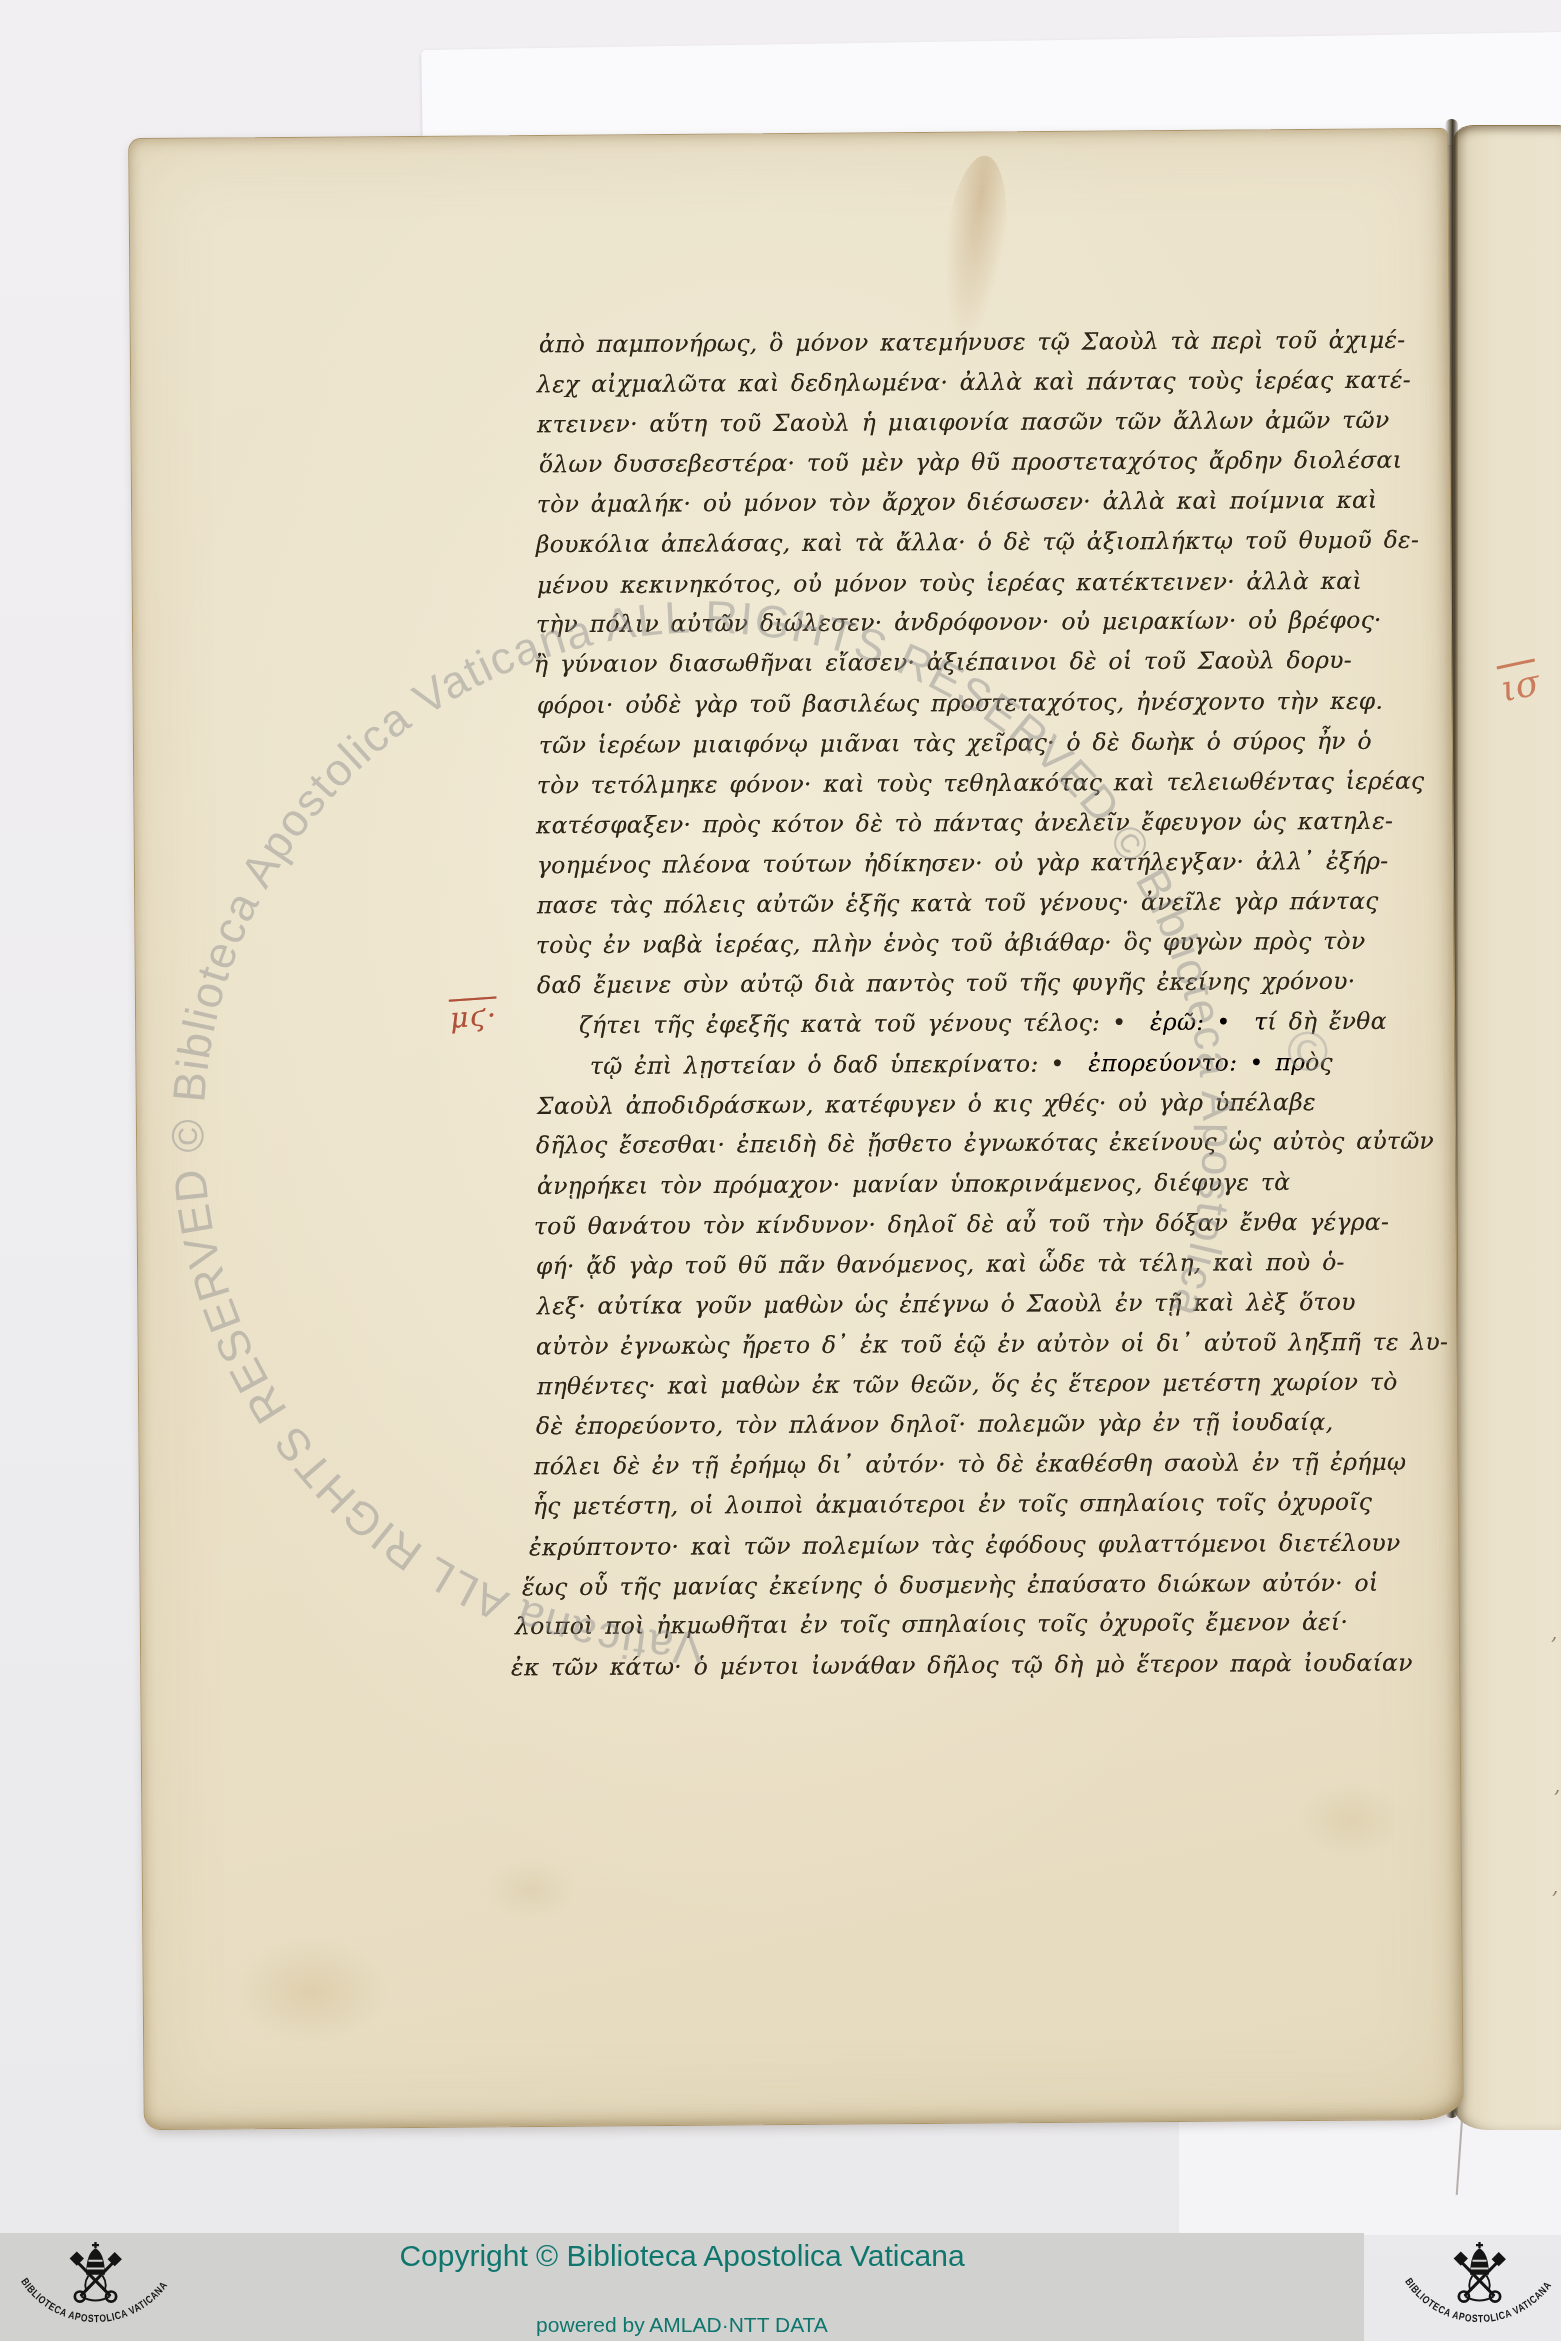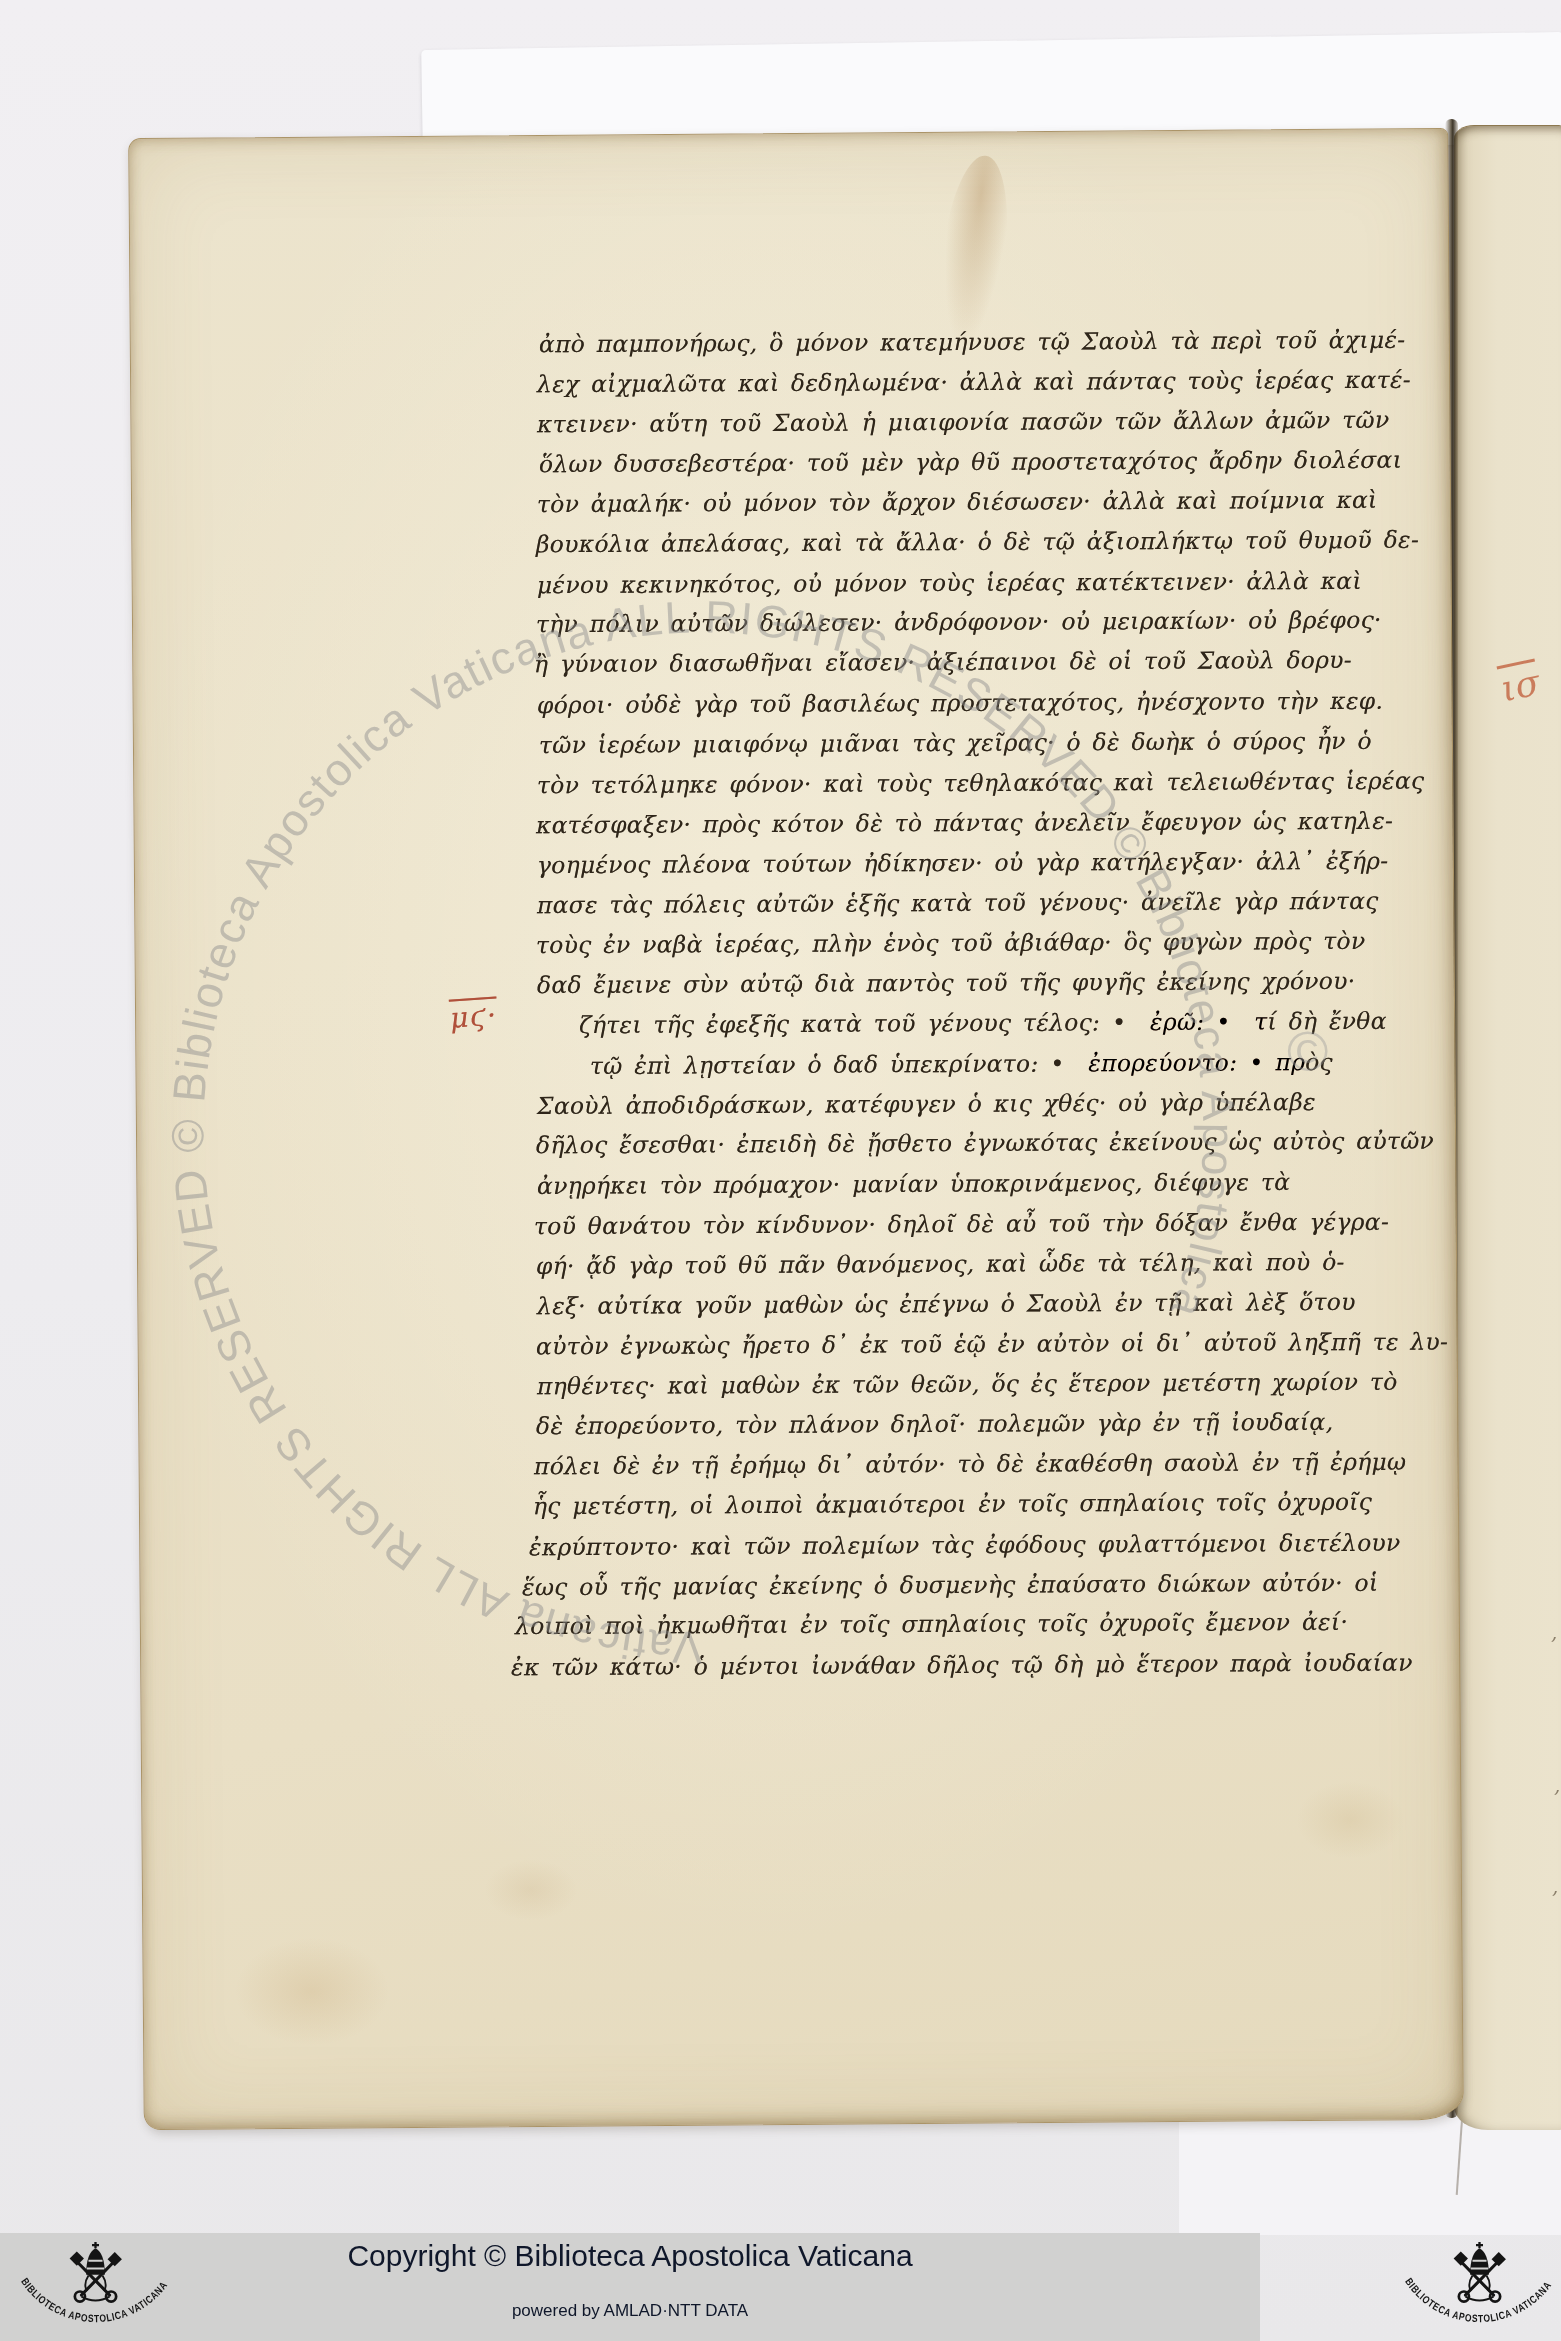--- a/index.html
+++ b/index.html
@@ -84,27 +84,27 @@
     transform:rotate(-12deg);
   }
   .bleed-spot{position:absolute;font-family:"DejaVu Serif",serif;font-style:italic;
     color:rgba(60,45,25,.55);font-size:20px;}
 
   
   #watermark{position:absolute;left:0;top:0;pointer-events:none;}
 
   
   .footer{
-    position:absolute;left:0;top:2233px;width:1260px;height:109px;
-    background:#d1d1d0;color:#0f172a;
+    position:absolute;left:0;top:2233px;width:1364px;height:109px;
+    background:#d1d1d0;color:#0f766e;
   }
   .footer .line{position:absolute;left:0;width:100%;text-align:center;}
   .footer .copyright{top:6.2px;font-size:30px;}
   .footer .url{top:42px;font-size:27px;}
-  .footer .powered{top:68px;font-size:17px;}
+  .footer .powered{top:80px;font-size:21px;}
   .logo{position:absolute;top:2235px;width:169px;height:106px;}
   .logo.left{left:11px;}
   .logo.right{left:1395px;}
 </style>
 </head>
 <body>
 
 <div class="guard-sheet"></div>
 <div class="bottom-sheet"></div>
 <div class="bottom-sheet-seam"></div>

